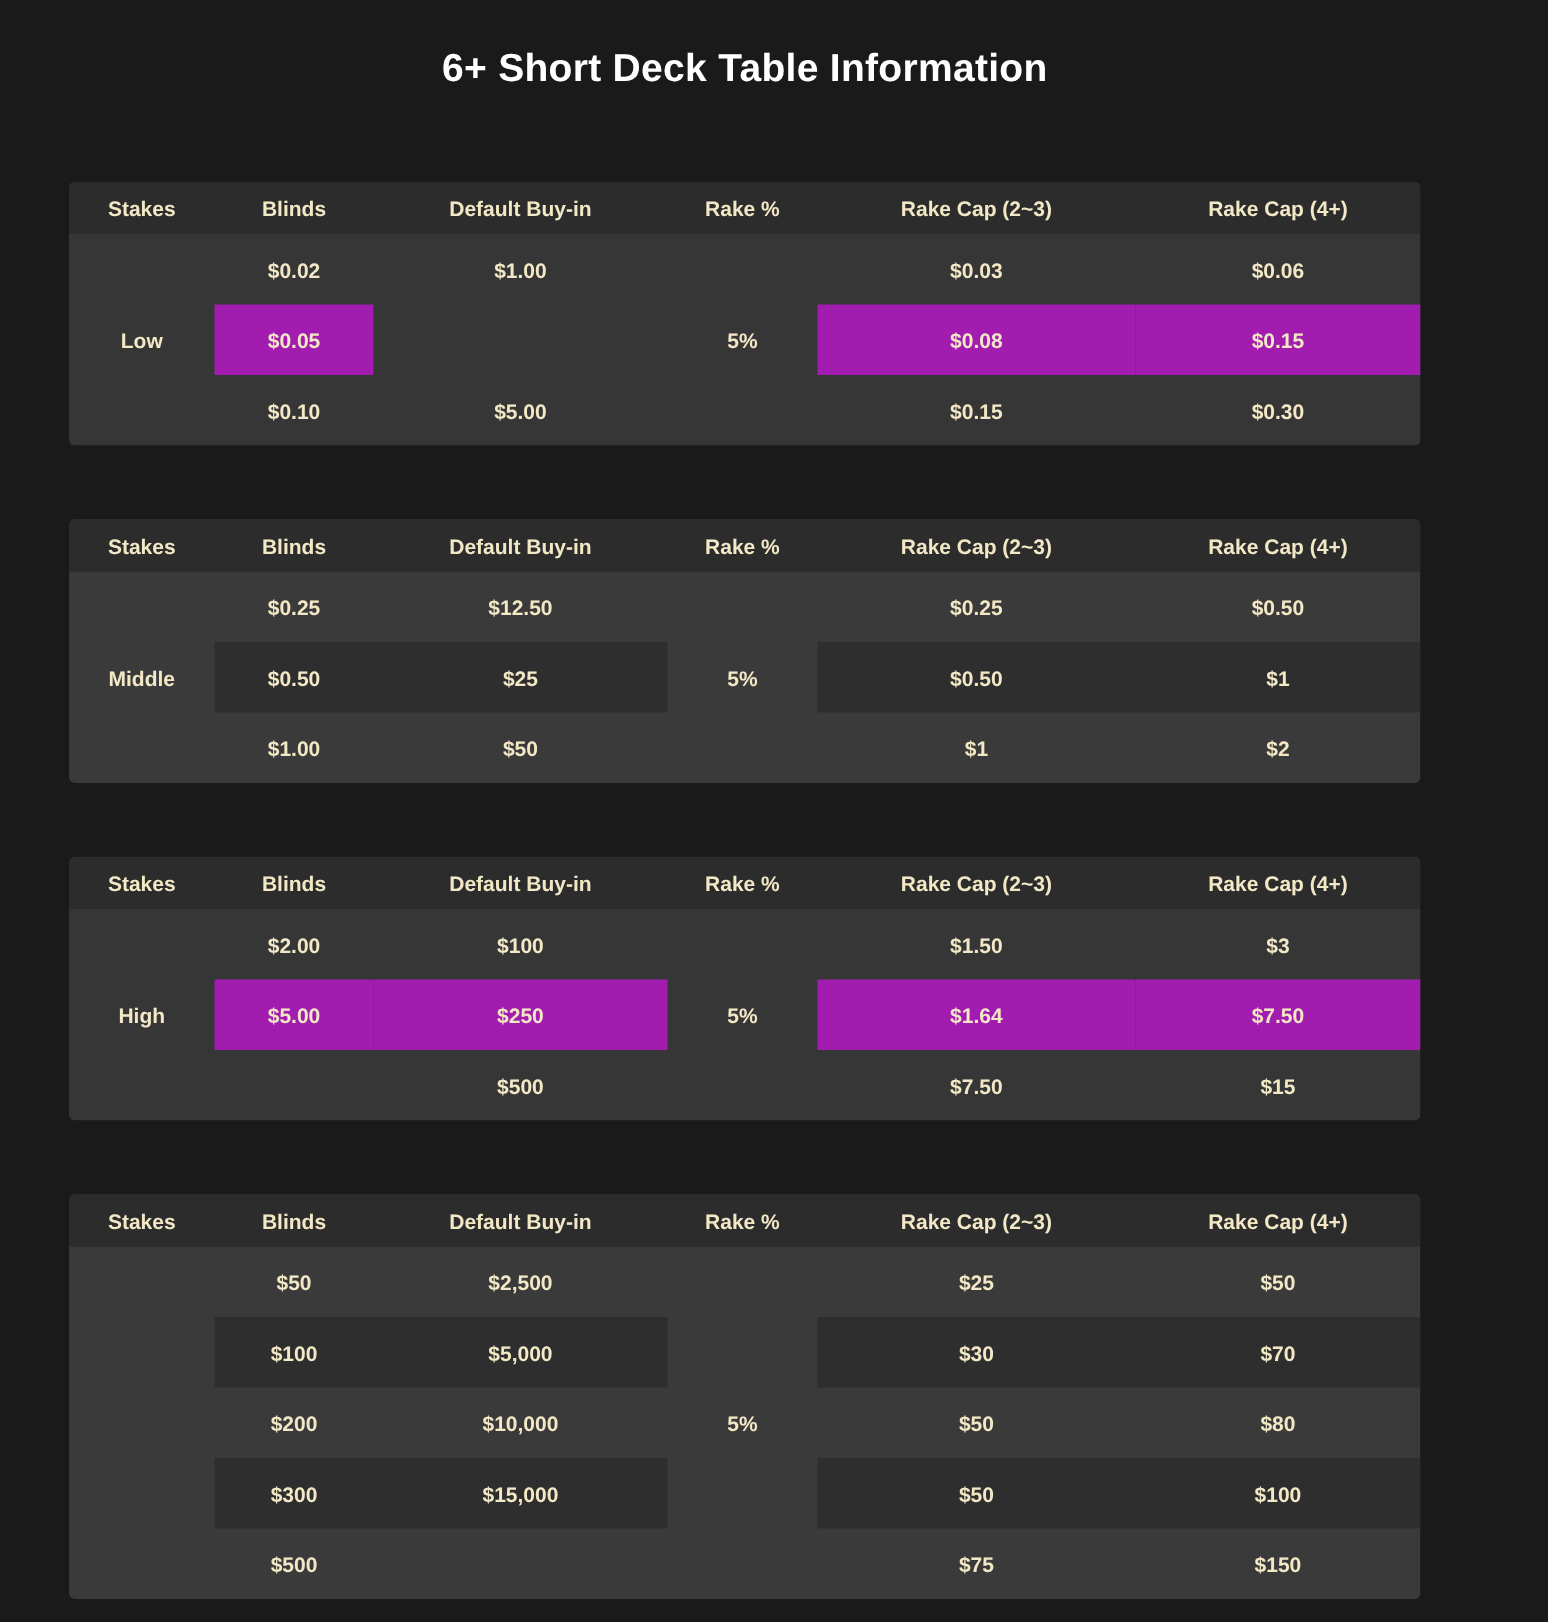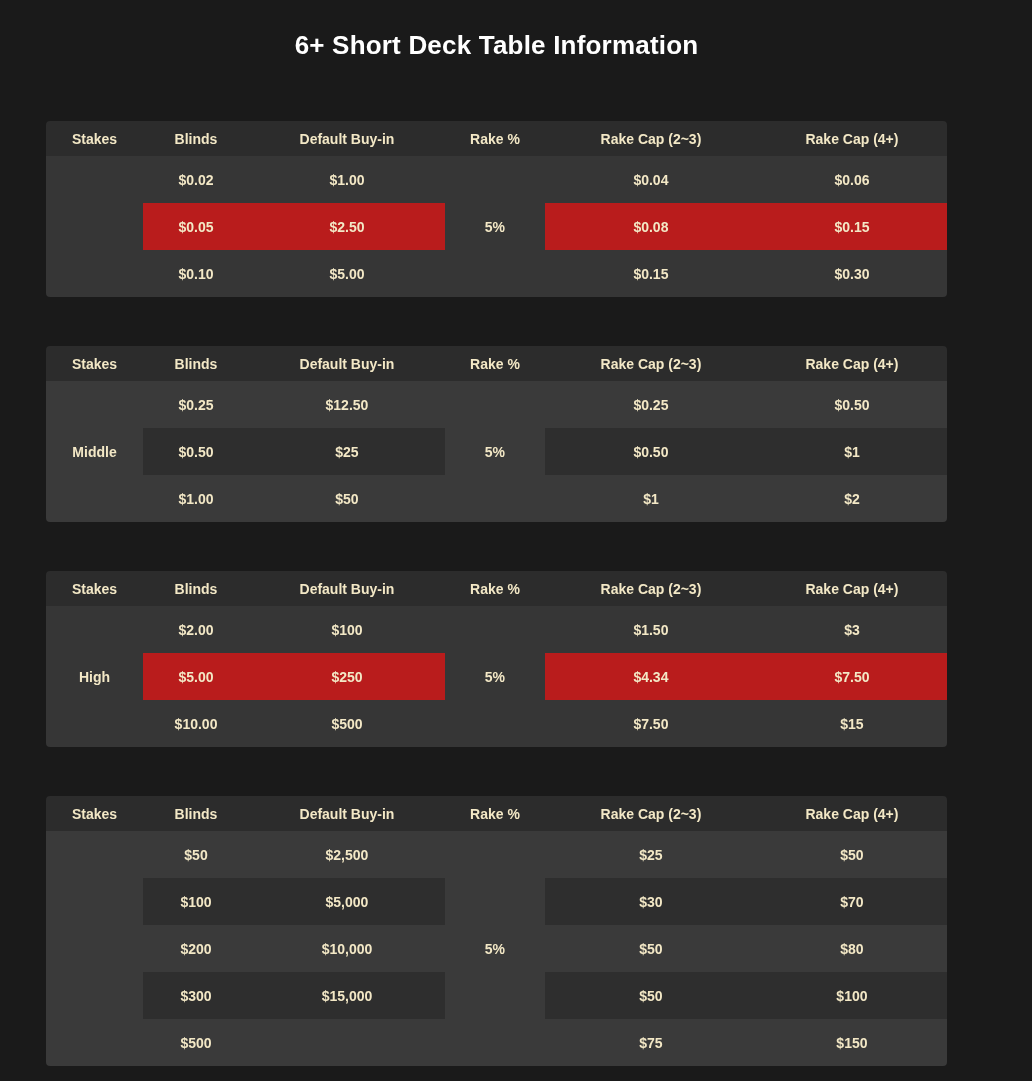--- a/index.html
+++ b/index.html
@@ -24,21 +24,21 @@
     color:#f3e8c6; font-size:14px; font-weight:700;
   }
   .rows3 { grid-template-rows:repeat(3, 47px); }
   .rows5 { grid-template-rows:repeat(5, 47px); }
   .t-light .grid { background:#363636; }
   .t-dark  .grid { background:#3a3a3a; }
   .cell {
     display:flex; align-items:center; justify-content:center;
     color:#f3e8c6; font-size:14px; font-weight:700;
   }
-  .t-light .hl { background:#b91c1c; }
+  .t-light .hl { background:#a21caf; }
   .t-dark  .hl { background:#2e2e2e; }
   .stakes { grid-column:1; grid-row:1 / -1; }
   .rake   { grid-column:4; grid-row:1 / -1; }
   .c2{grid-column:2}.c3{grid-column:3}.c5{grid-column:5}.c6{grid-column:6}
   .r1{grid-row:1}.r2{grid-row:2}.r3{grid-row:3}.r4{grid-row:4}.r5{grid-row:5}
 </style>
 </head>
 <body>
 
 <div class="page">
@@ -48,29 +48,29 @@
   <section class="tbl t-light">
     <div class="thead">
       <div class="th">Stakes</div>
       <div class="th">Blinds</div>
       <div class="th">Default Buy-in</div>
       <div class="th">Rake %</div>
       <div class="th">Rake Cap (2~3)</div>
       <div class="th">Rake Cap (4+)</div>
     </div>
     <div class="grid rows3">
+      <div class="cell stakes">Low</div>
       <div class="cell rake">5%</div>
 
       <div class="cell c2 r1">$0.02</div>
       <div class="cell c3 r1">$1.00</div>
-      <div class="cell c5 r1">$0.04</div>
+      <div class="cell c5 r1">$0.03</div>
       <div class="cell c6 r1">$0.06</div>
 
       <div class="cell c2 r2 hl">$0.05</div>
-      <div class="cell c3 r2 hl">$2.50</div>
       <div class="cell c5 r2 hl">$0.08</div>
       <div class="cell c6 r2 hl">$0.15</div>
 
       <div class="cell c2 r3">$0.10</div>
       <div class="cell c3 r3">$5.00</div>
       <div class="cell c5 r3">$0.15</div>
       <div class="cell c6 r3">$0.30</div>
     </div>
   </section>
 
@@ -117,24 +117,23 @@
       <div class="cell stakes">High</div>
       <div class="cell rake">5%</div>
 
       <div class="cell c2 r1">$2.00</div>
       <div class="cell c3 r1">$100</div>
       <div class="cell c5 r1">$1.50</div>
       <div class="cell c6 r1">$3</div>
 
       <div class="cell c2 r2 hl">$5.00</div>
       <div class="cell c3 r2 hl">$250</div>
-      <div class="cell c5 r2 hl">$4.34</div>
+      <div class="cell c5 r2 hl">$1.64</div>
       <div class="cell c6 r2 hl">$7.50</div>
 
-      <div class="cell c2 r3">$10.00</div>
       <div class="cell c3 r3">$500</div>
       <div class="cell c5 r3">$7.50</div>
       <div class="cell c6 r3">$15</div>
     </div>
   </section>
 
   <section class="tbl t-dark">
     <div class="thead">
       <div class="th">Stakes</div>
       <div class="th">Blinds</div>

